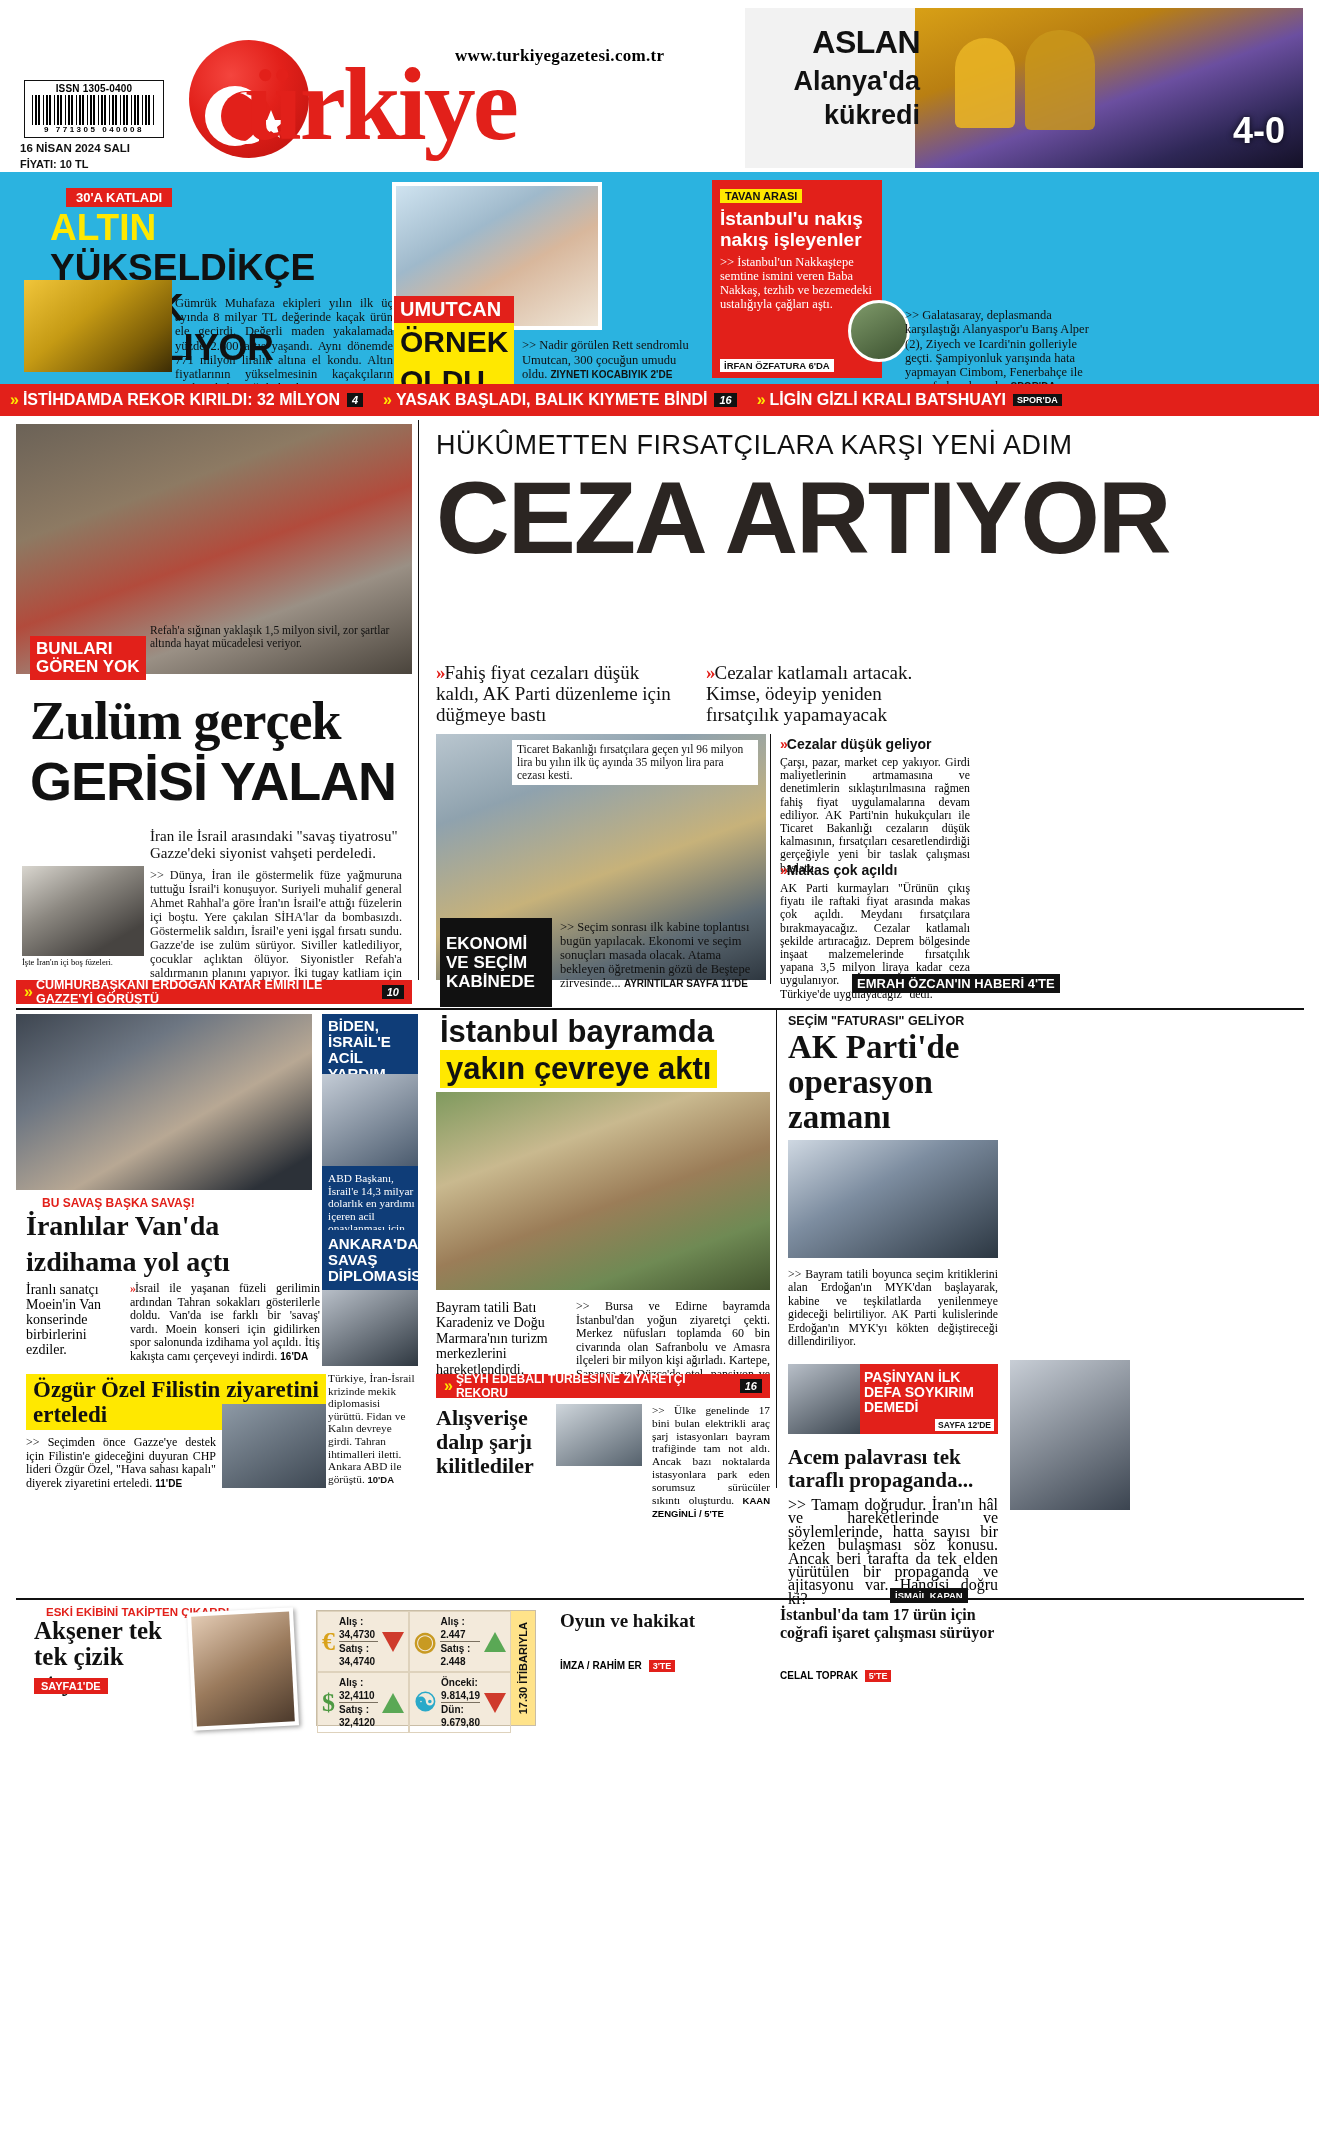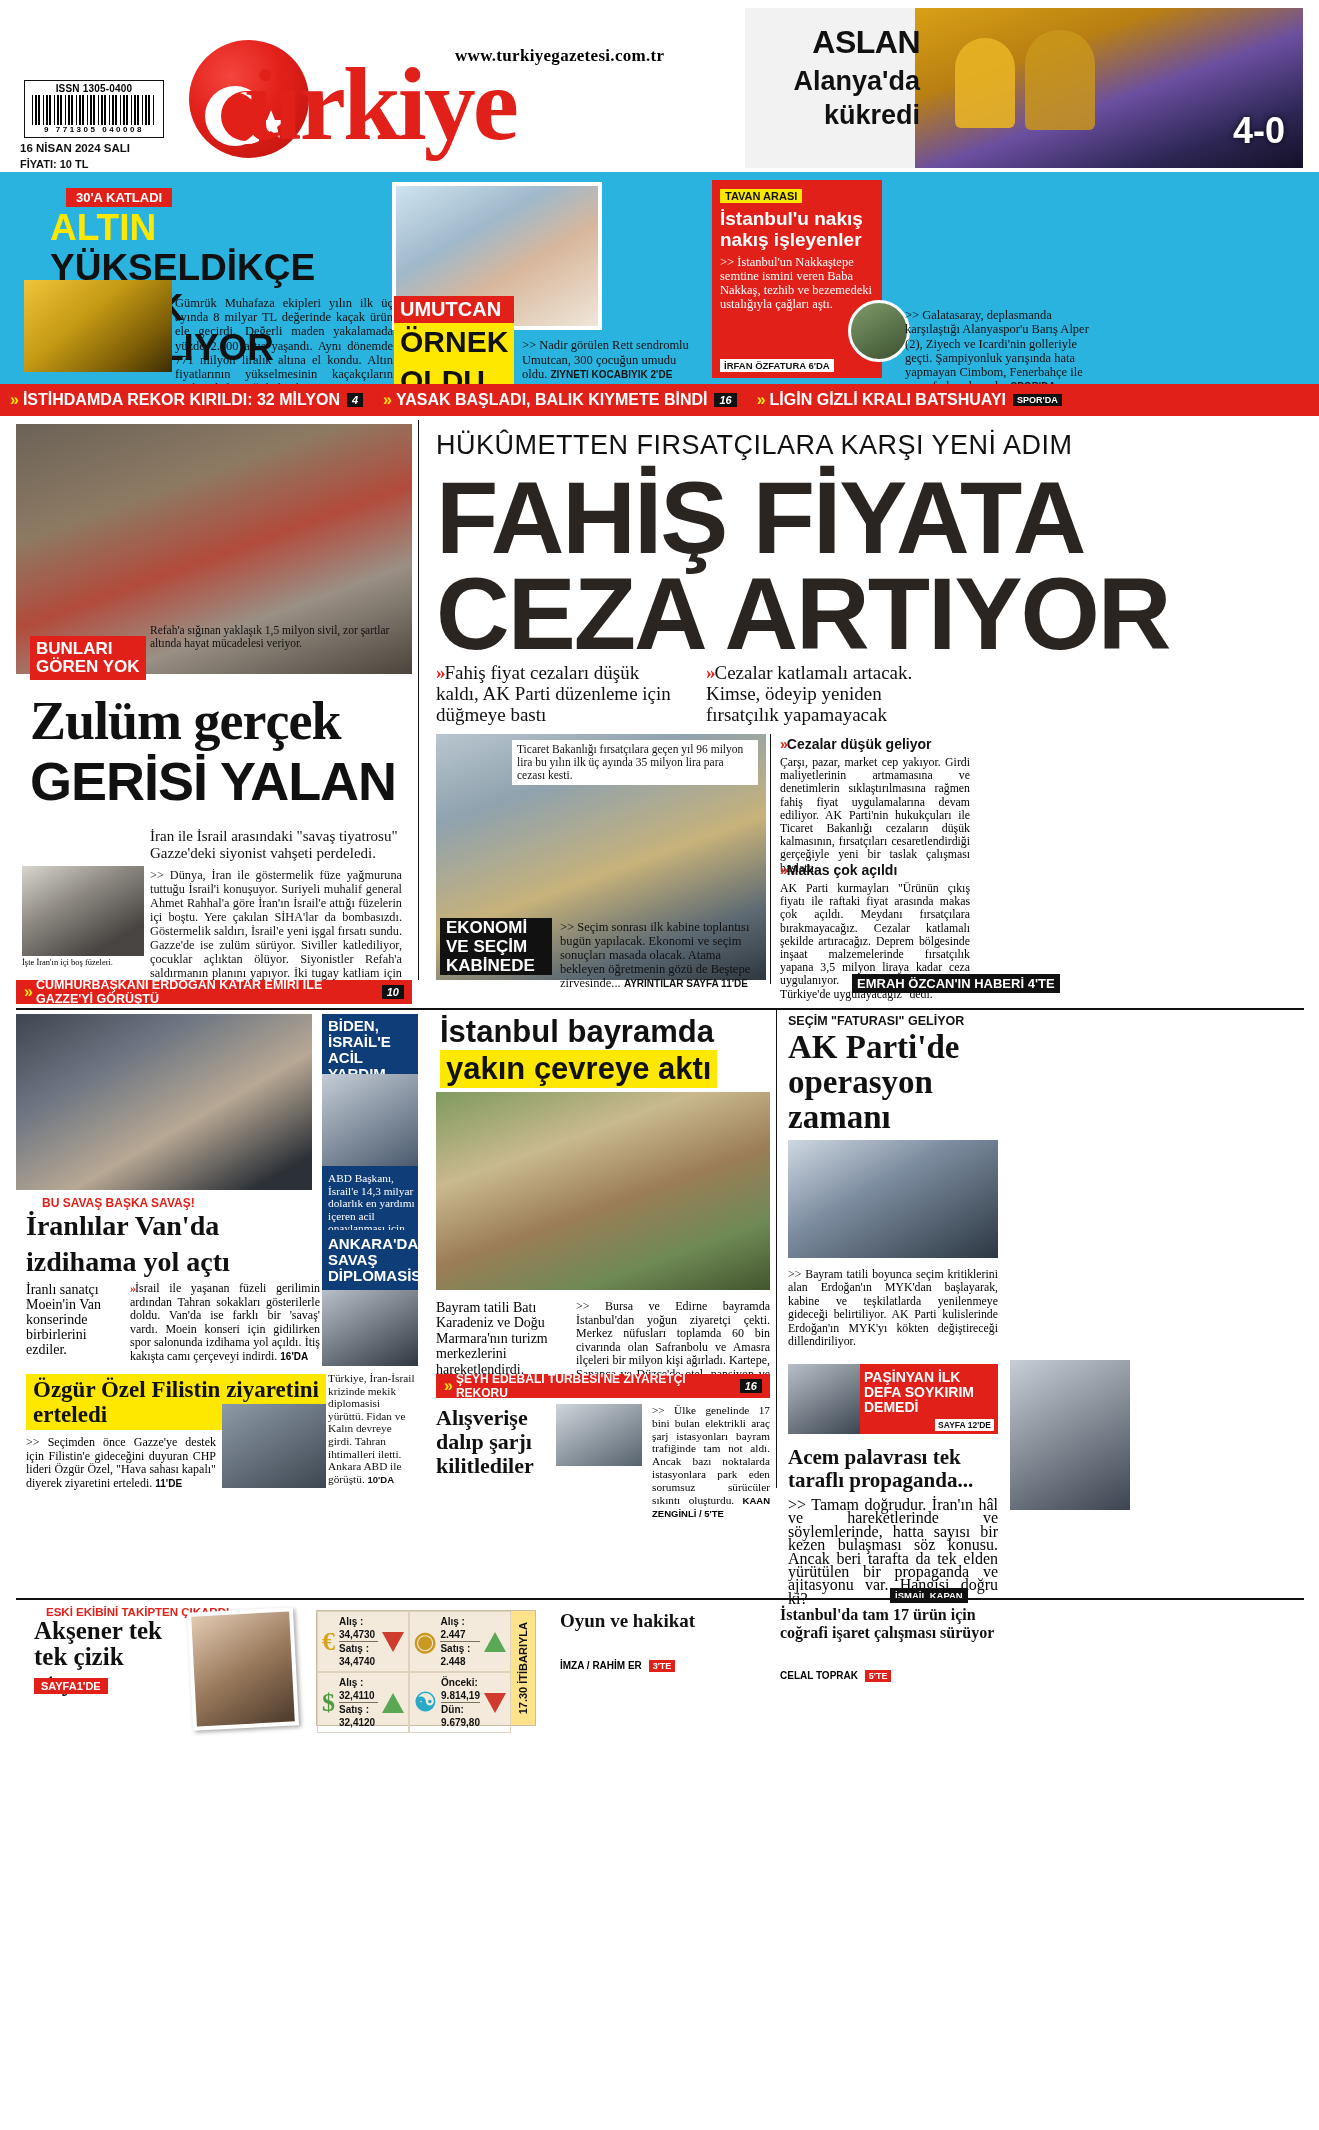--- a/index.html
+++ b/index.html
@@ -121,21 +121,21 @@
   #main-h1 { left:436px; top:470px; font-family:"Liberation Sans",sans-serif; font-weight:bold;
      font-size:102px; line-height:96px; color:#2b2522; letter-spacing:-2px;}
   #main-deck-l { left:436px; top:662px; width:250px; font-size:19px; line-height:21px; color:#111;}
   #main-deck-r { left:706px; top:662px; width:248px; font-size:19px; line-height:21px; color:#111;}
   .big-chev { color:#e2201a; font-weight:bold; letter-spacing:-5px; margin-right:4px;}
   #market-photo { left:436px; top:734px; width:330px; height:246px;
      background:linear-gradient(160deg,#b9c6cf 0%,#8fa2ae 25%,#c7b27a 55%,#5d6a73 80%,#2e3740 100%);}
   #market-cap { left:512px; top:740px; width:246px; background:#fff; color:#111; padding:3px 5px;
      font-size:11.5px; line-height:13px;}
   #ekonomi-tag { left:440px; top:918px; width:112px; background:#111; color:#fff;
-     font-family:"Liberation Sans",sans-serif; font-weight:bold; font-size:17px; line-height:19px; padding:0 6px;}
+     font-family:"Liberation Sans",sans-serif; font-weight:bold; font-size:17px; line-height:19px; padding:16px 6px;}
   #kabine-body { left:560px; top:920px; width:200px; font-size:12.5px; line-height:14px; color:#111;}
   #kabine-body b { font-family:"Liberation Sans",sans-serif; font-size:10px;}
   
   #right-rule { left:770px; top:734px; width:1px; height:250px; background:#111;}
   .sub-head { font-family:"Liberation Sans",sans-serif; font-weight:bold; font-size:14px; color:#111;}
   #sub1 { left:780px; top:736px; width:190px;}
   #sub1 p { font-size:11.8px; line-height:13.2px; text-align:justify; margin-top:4px;}
   #sub2 { left:780px; top:862px; width:190px;}
   #sub2 p { font-size:11.8px; line-height:13.2px; text-align:justify; margin-top:4px;}
   #emrah-credit { left:852px; top:974px; background:#111; color:#fff; font-family:"Liberation Sans",sans-serif;
@@ -359,21 +359,20 @@
   </div>
   <div class="abs" id="erdogan-ticker">
     <span class="chev">»</span>
     <span>CUMHURBAŞKANI ERDOĞAN KATAR EMİRİ İLE GAZZE'Yİ GÖRÜŞTÜ</span>
     <span class="pagebadge">10</span>
   </div>
 
   <div class="abs" id="center-rule"></div>
   <div class="abs" id="main-kicker">HÜKÛMETTEN FIRSATÇILARA KARŞI YENİ ADIM</div>
   <div class="abs" id="main-h1">
-    <div>FAHİŞ FİYATA</div>
     <div>CEZA ARTIYOR</div>
   </div>
   <div class="abs" id="main-deck-l">
     <span class="big-chev">»</span><span>Fahiş fiyat cezaları düşük kaldı, AK Parti düzenleme için düğmeye bastı</span>
   </div>
   <div class="abs" id="main-deck-r">
     <span class="big-chev">»</span><span>Cezalar katlamalı artacak. Kimse, ödeyip yeniden fırsatçılık yapamayacak</span>
   </div>
   <div class="abs filler-photo" id="market-photo"></div>
   <div class="abs" id="market-cap">Ticaret Bakanlığı fırsatçılara geçen yıl 96 milyon lira bu yılın ilk üç ayında 35 milyon lira para cezası kesti.</div>

